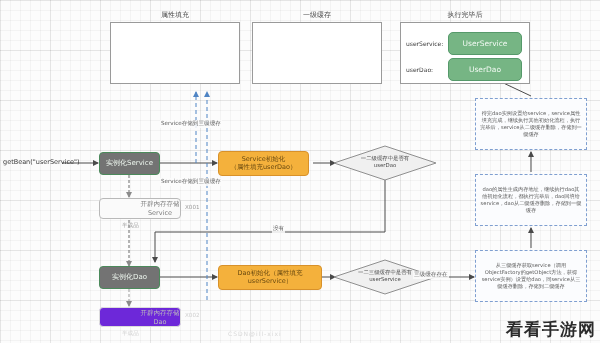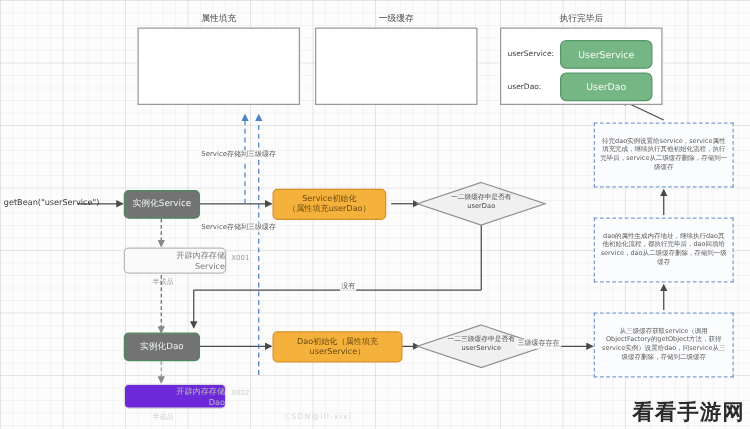--- a/index.html
+++ b/index.html
@@ -47,21 +47,21 @@
   .orange{
     background:#f4b13c;border:1px solid #d8912a;border-radius:4px;
     color:#6a4a10;font-size:6.5px;
     display:flex;align-items:center;justify-content:center;text-align:center;
     line-height:1.2;padding:1px 2px;
   }
   
   .grey{
     background:#fafafa;border:1px solid #b9b9b9;border-radius:4px;
     color:#7d7d7d;font-size:6.5px;
-    display:flex;align-items:center;justify-content:center;text-align:right;padding-left:40px;
+    display:flex;align-items:center;justify-content:center;text-align:center;padding-left:40px;
   }
   .grey.faded{color:#bcbcbc;border-color:#dcdcdc;background:#6d28d9;}
 
   
   .note{
     border:1px dashed #7f9fd0;background:#fbfcfe;
     color:#5a5a5a;font-size:5.2px;line-height:1.35;
     padding:3px 4px;text-align:center;
     display:flex;align-items:center;justify-content:center;
   }

